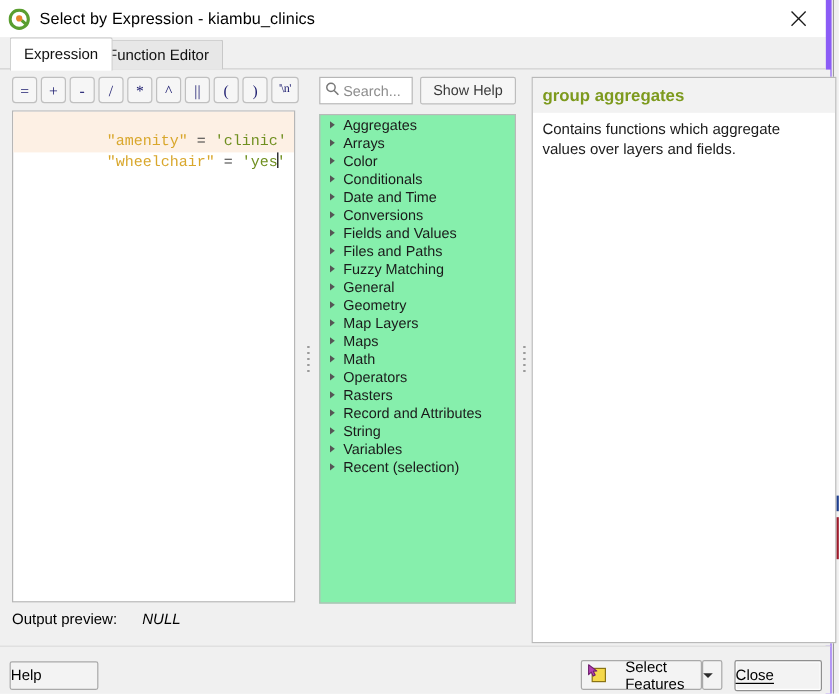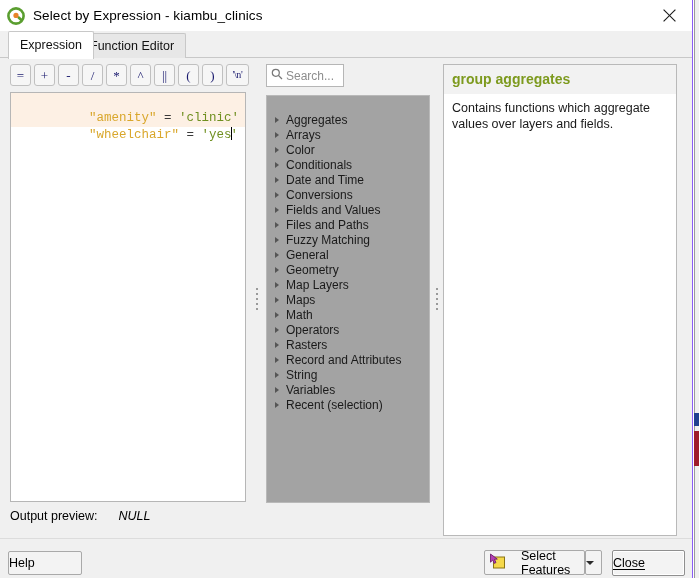--- a/index.html
+++ b/index.html
@@ -43,21 +43,21 @@
     background: #9a9a9a;
   }
 
   
   #dialog {
     position: absolute;
     left: 0; top: 0;
     width: 693px;
     height: 578px;
     background: #f0f0f0;
-    border-right: 1px solid #8b5cf6;
+    border-right: 5px solid #8b5cf6;
     box-sizing: border-box;
   }
 
   
   #titlebar {
     position: relative;
     height: 31px;
     background: #ffffff;
     display: flex;
     align-items: center;
@@ -261,25 +261,25 @@
     border-radius: 2px;
     font-size: 12px;
     color: #3a3a3a;
     box-sizing: border-box;
     cursor: pointer;
     white-space: nowrap;
   }
   #func-tree {
     width: 164px;
     height: 408px;
-    background: #a3a3a3;
+    background: #86efac;
     border: 1px solid #b9b9b9;
     box-sizing: border-box;
     overflow: hidden;
-    padding-top: 16px;
+    padding-top: 0;
   }
   .tree-item {
     display: flex;
     align-items: center;
     height: 15px;
     font-size: 12px;
     color: #1a1a1a;
     padding-left: 8px;
     cursor: pointer;
   }
@@ -289,21 +289,21 @@
     border-top: 3.5px solid transparent;
     border-bottom: 3.5px solid transparent;
     margin-right: 7px;
     flex: 0 0 auto;
   }
 
   
   #right-pane {
     position: absolute;
     left: 443px; top: 6px;
-    width: 234px;
+    width: 254px;
     height: 472px;
     background: #ffffff;
     border: 1px solid #b9b9b9;
     box-sizing: border-box;
     overflow: hidden;
   }
   #help-title {
     background: #f2f2f2;
     color: #7d9a1e;
     font-size: 14px;
@@ -473,20 +473,23 @@
       <div id="search-row">
         <div id="search-box">
           <span id="search-icon">
             <svg width="12" height="12" viewBox="0 0 12 12">
               <circle cx="4.8" cy="4.8" r="3.5" fill="none" stroke="#777" stroke-width="1.2"></circle>
               <line x1="7.4" y1="7.4" x2="11" y2="11" stroke="#777" stroke-width="1.3"></line>
             </svg>
           </span>
           <span id="search-placeholder">Search...</span>
         </div>
+        <div id="show-help-btn">
+          <span>Show Help</span>
+        </div>
       </div>
 
       <div id="func-tree">
         <div class="tree-item">
             <span class="tree-arrow"></span>
             <span>Aggregates</span>
           </div>
         <div class="tree-item">
             <span class="tree-arrow"></span>
             <span>Arrays</span>

